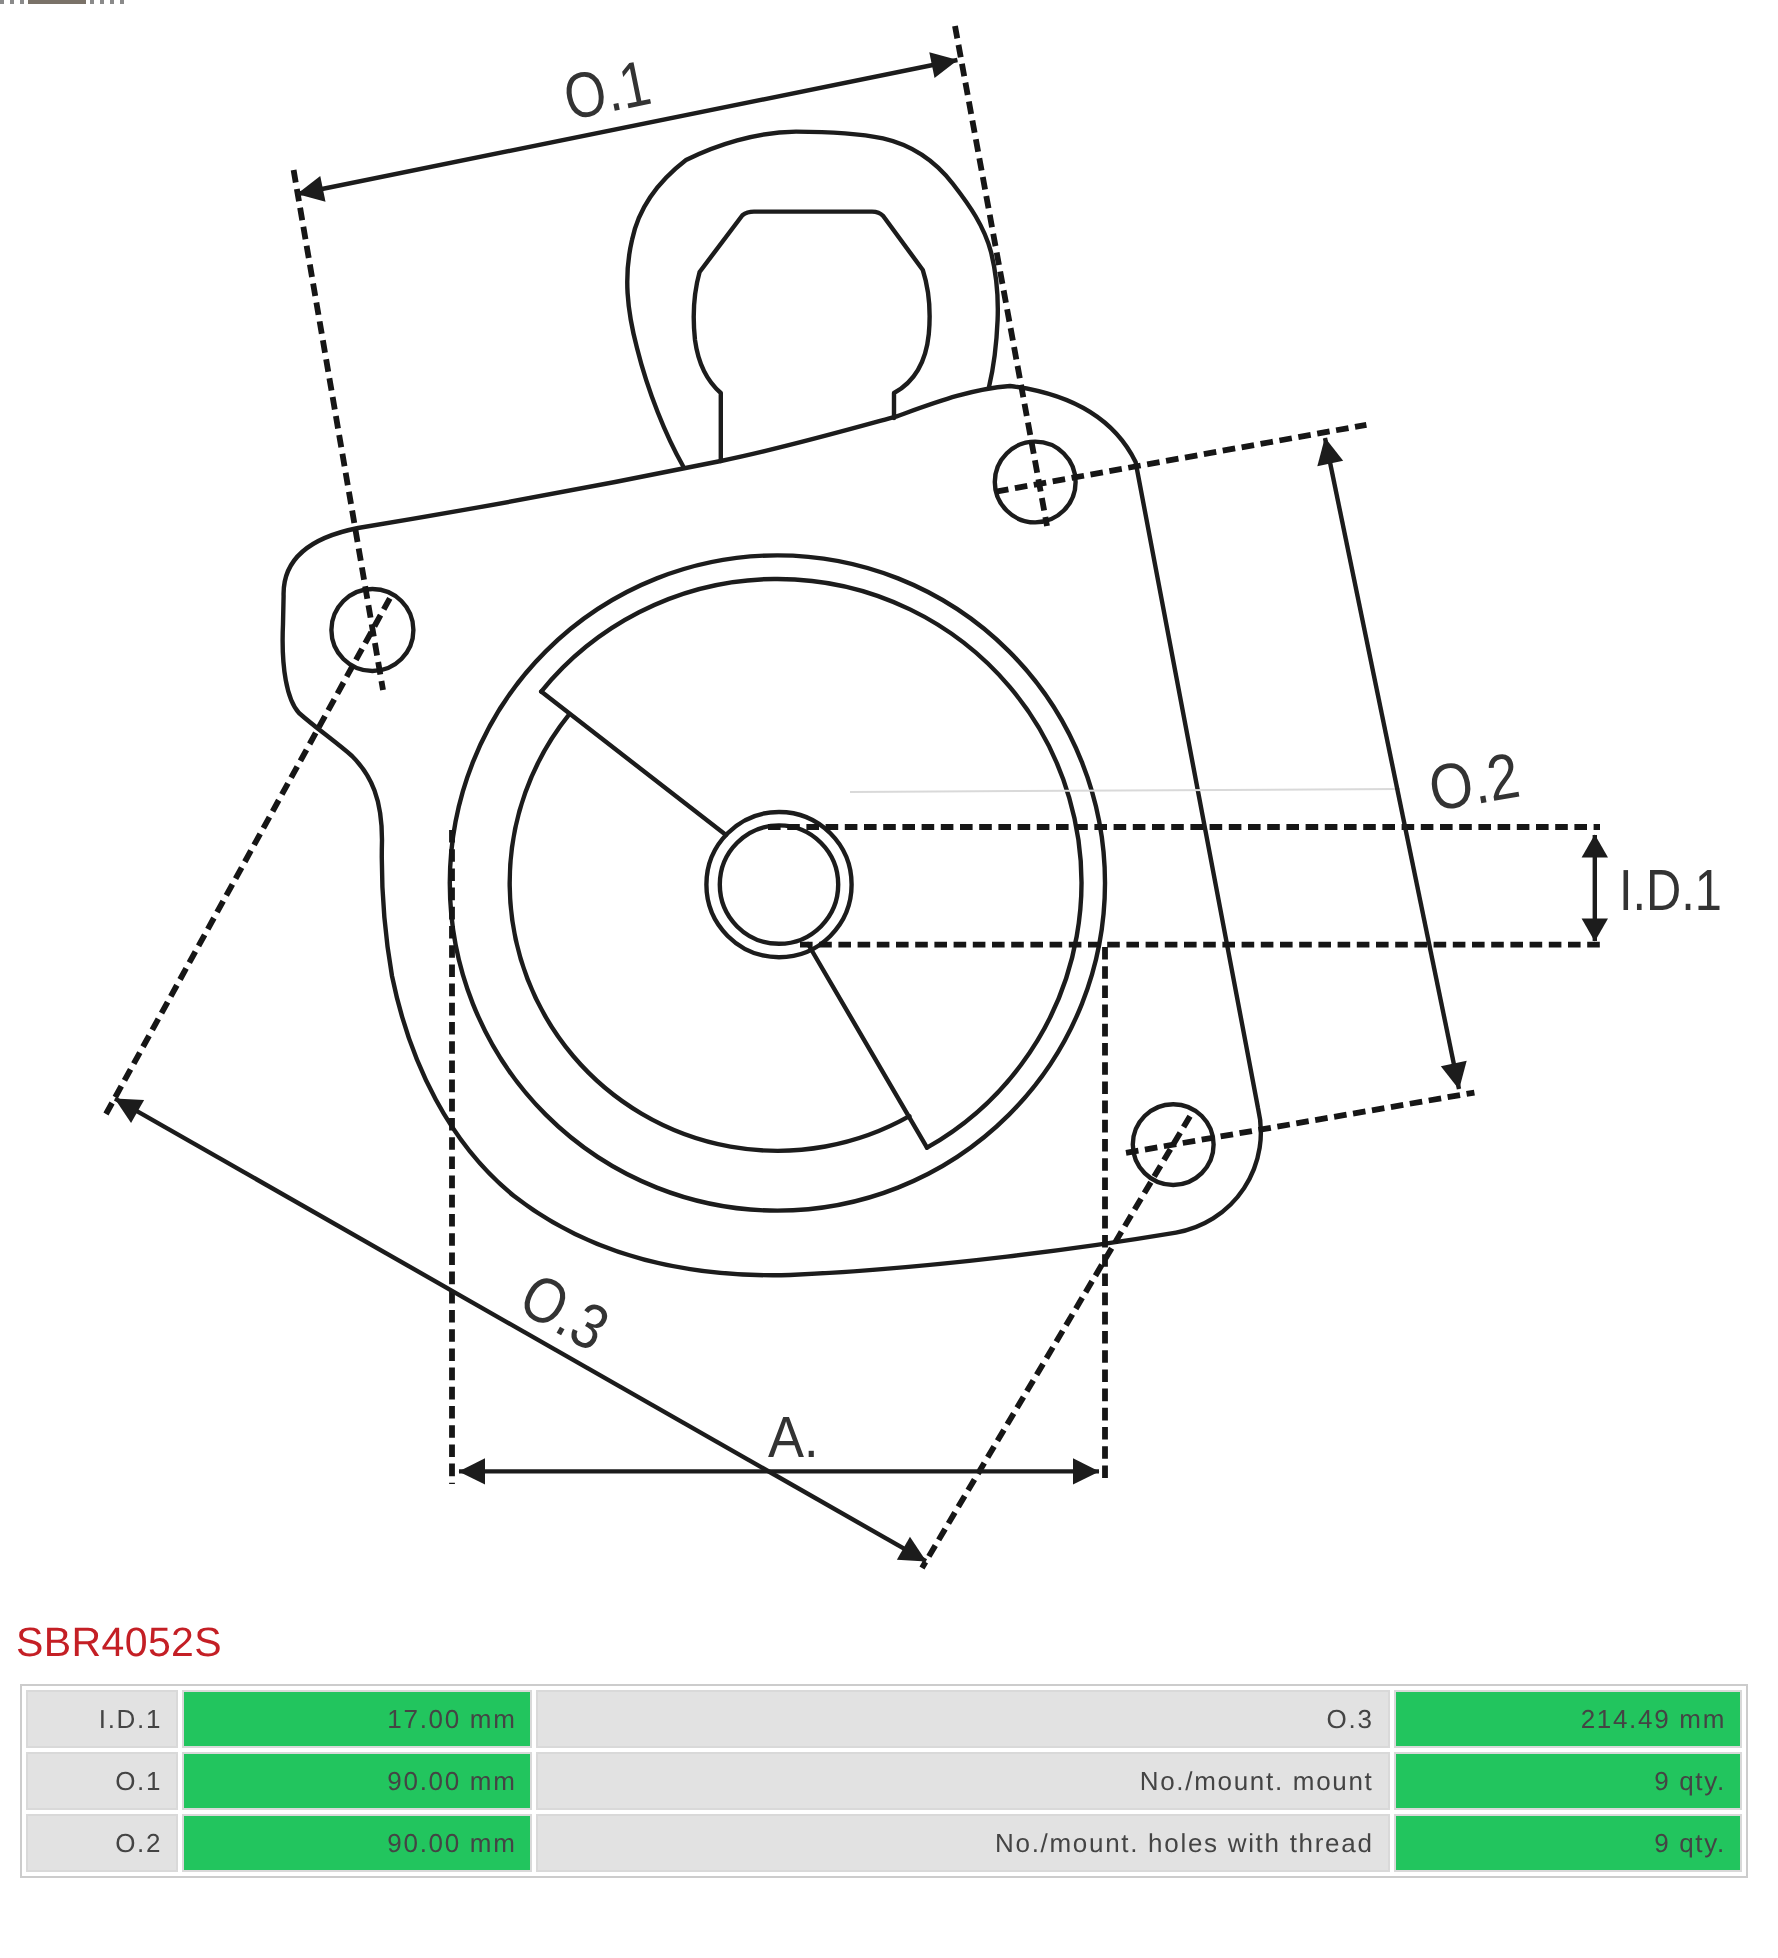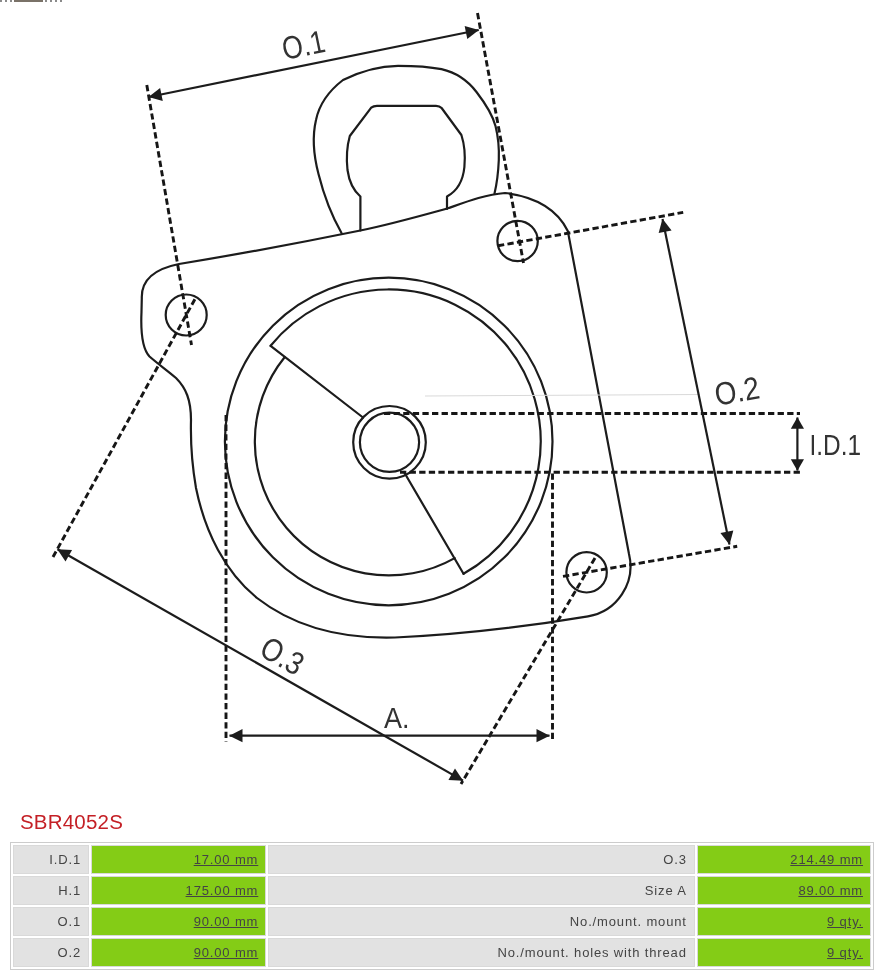--- a/index.html
+++ b/index.html
@@ -1,27 +1,27 @@
 <!DOCTYPE html>
 <html><head>
 <meta charset="utf-8">
 <style>
   html,body{margin:0;padding:0;background:#fff;}
   body{font-family:"Liberation Sans", sans-serif; width:889px; height:979px; position:relative; overflow:hidden;}
   .topstrip{position:absolute;left:0;top:0;width:63px;height:2px;
     background:repeating-linear-gradient(90deg,#8a8a8a 0 2px,#fff 2px 5px);}
   .topstrip2{position:absolute;left:14px;top:0;width:29px;height:2px;background:#7a7268;}
   svg{position:absolute;left:0;top:0;}
-  .title{position:absolute;left:20px;top:810px;color:#c41f25;font-size:20.5px;letter-spacing:0.2px;}
+  .title{position:absolute;left:8px;top:810px;color:#c41f25;font-size:20.5px;letter-spacing:0.2px;}
   table{border-collapse:separate;border-spacing:2px;border:1px solid #ccc;
         position:absolute;left:10px;top:842px;width:864px;table-layout:fixed;}
   td{border:1px solid #d9d9d9;height:27px;font-size:13px;color:#444;letter-spacing:0.85px;
      text-align:right;padding:0 7px 0 0;white-space:nowrap;overflow:hidden;}
   td.g{background:#e2e2e2;}
-  td.w{background:#84cc16;text-decoration:underline;}
+  td.w{background:#22c55e;}
 </style>
 </head>
 <body>
 <div class="topstrip"></div>
 <div class="topstrip2"></div>
 
 <svg width="889" height="806" viewBox="0 0 889 806">
   <defs>
     <marker id="ah" markerUnits="userSpaceOnUse" markerWidth="15" markerHeight="15" viewBox="0 0 15 15" refX="14" refY="7.5" orient="auto-start-reverse">
       <path d="M14.2,7.5 L1,0.9 L1,14.1 Z" fill="#1c1c1c"></path>
@@ -131,26 +131,20 @@
       <col style="width:174px">
     </colgroup>
   <tbody>
       <tr>
         <td class="g">I.D.1</td>
         <td class="w">17.00 mm</td>
         <td class="g">O.3</td>
         <td class="w">214.49 mm</td>
       </tr>
   <tr>
-        <td class="g">H.1</td>
-        <td class="w">175.00 mm</td>
-        <td class="g">Size A</td>
-        <td class="w">89.00 mm</td>
-      </tr>
-  <tr>
         <td class="g">O.1</td>
         <td class="w">90.00 mm</td>
         <td class="g">No./mount. mount</td>
         <td class="w">9 qty.</td>
       </tr>
   <tr>
         <td class="g">O.2</td>
         <td class="w">90.00 mm</td>
         <td class="g">No./mount. holes with thread</td>
         <td class="w">9 qty.</td>

